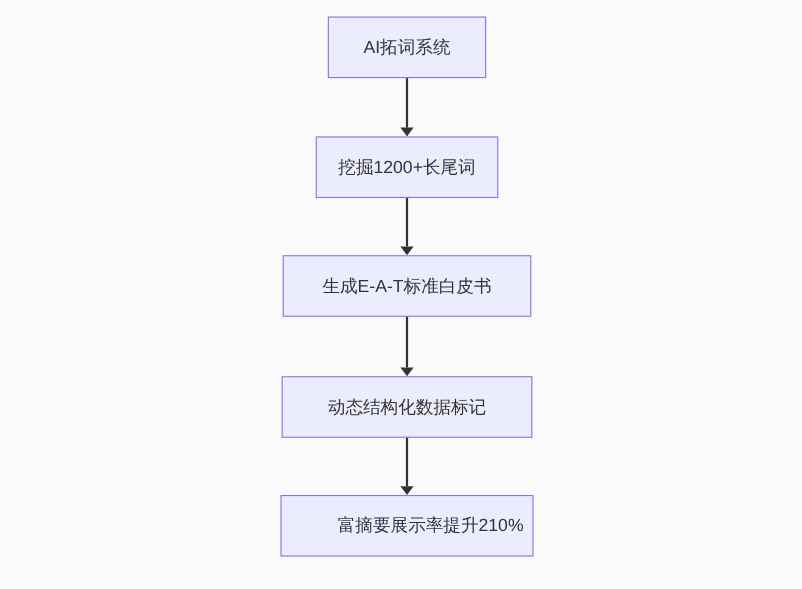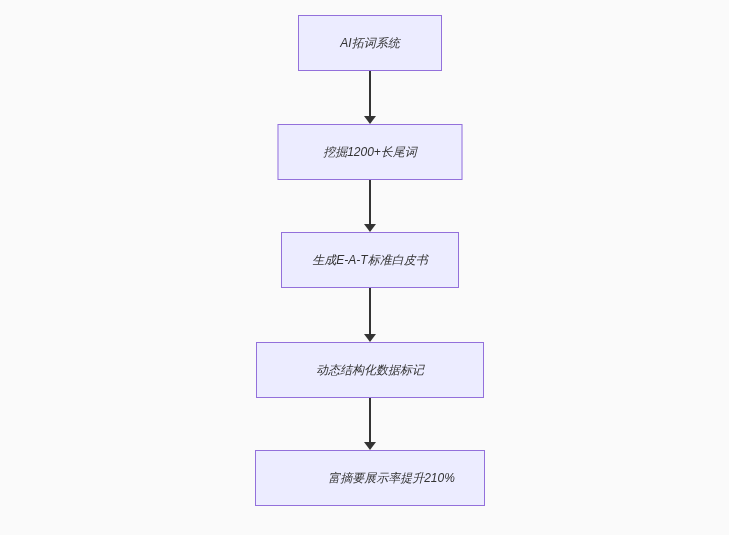--- a/index.html
+++ b/index.html
@@ -23,31 +23,30 @@
     height: 535px;
   }
   .node {
     position: absolute;
     left: 370px;
     transform: translateX(-50%);
     height: 56px;
     background: var(--node-fill);
     border: 1px solid var(--node-border);
     color: var(--text);
-    font-size: 12px;
+    font-size: 16px;
     display: flex;
     align-items: center;
     justify-content: center;
     text-align: center;
     white-space: nowrap;
-    font-style: italic;
   }
   .node-1 { top: 15px;  width: 144px; }
-  .node-2 { top: 124px; width: 185px; }
-  .node-3 { top: 232px; width: 178px; }
+  .node-2 { top: 124px; width: 166px; }
+  .node-3 { top: 232px; width: 226px; }
   .node-4 { top: 342px; width: 228px; }
   .node-5 { top: 450px; width: 230px; padding-left: 43px; }
 
   .edge {
     position: absolute;
     left: 370px;
     transform: translateX(-50%);
     width: 2px;
     background: var(--edge);
   }

